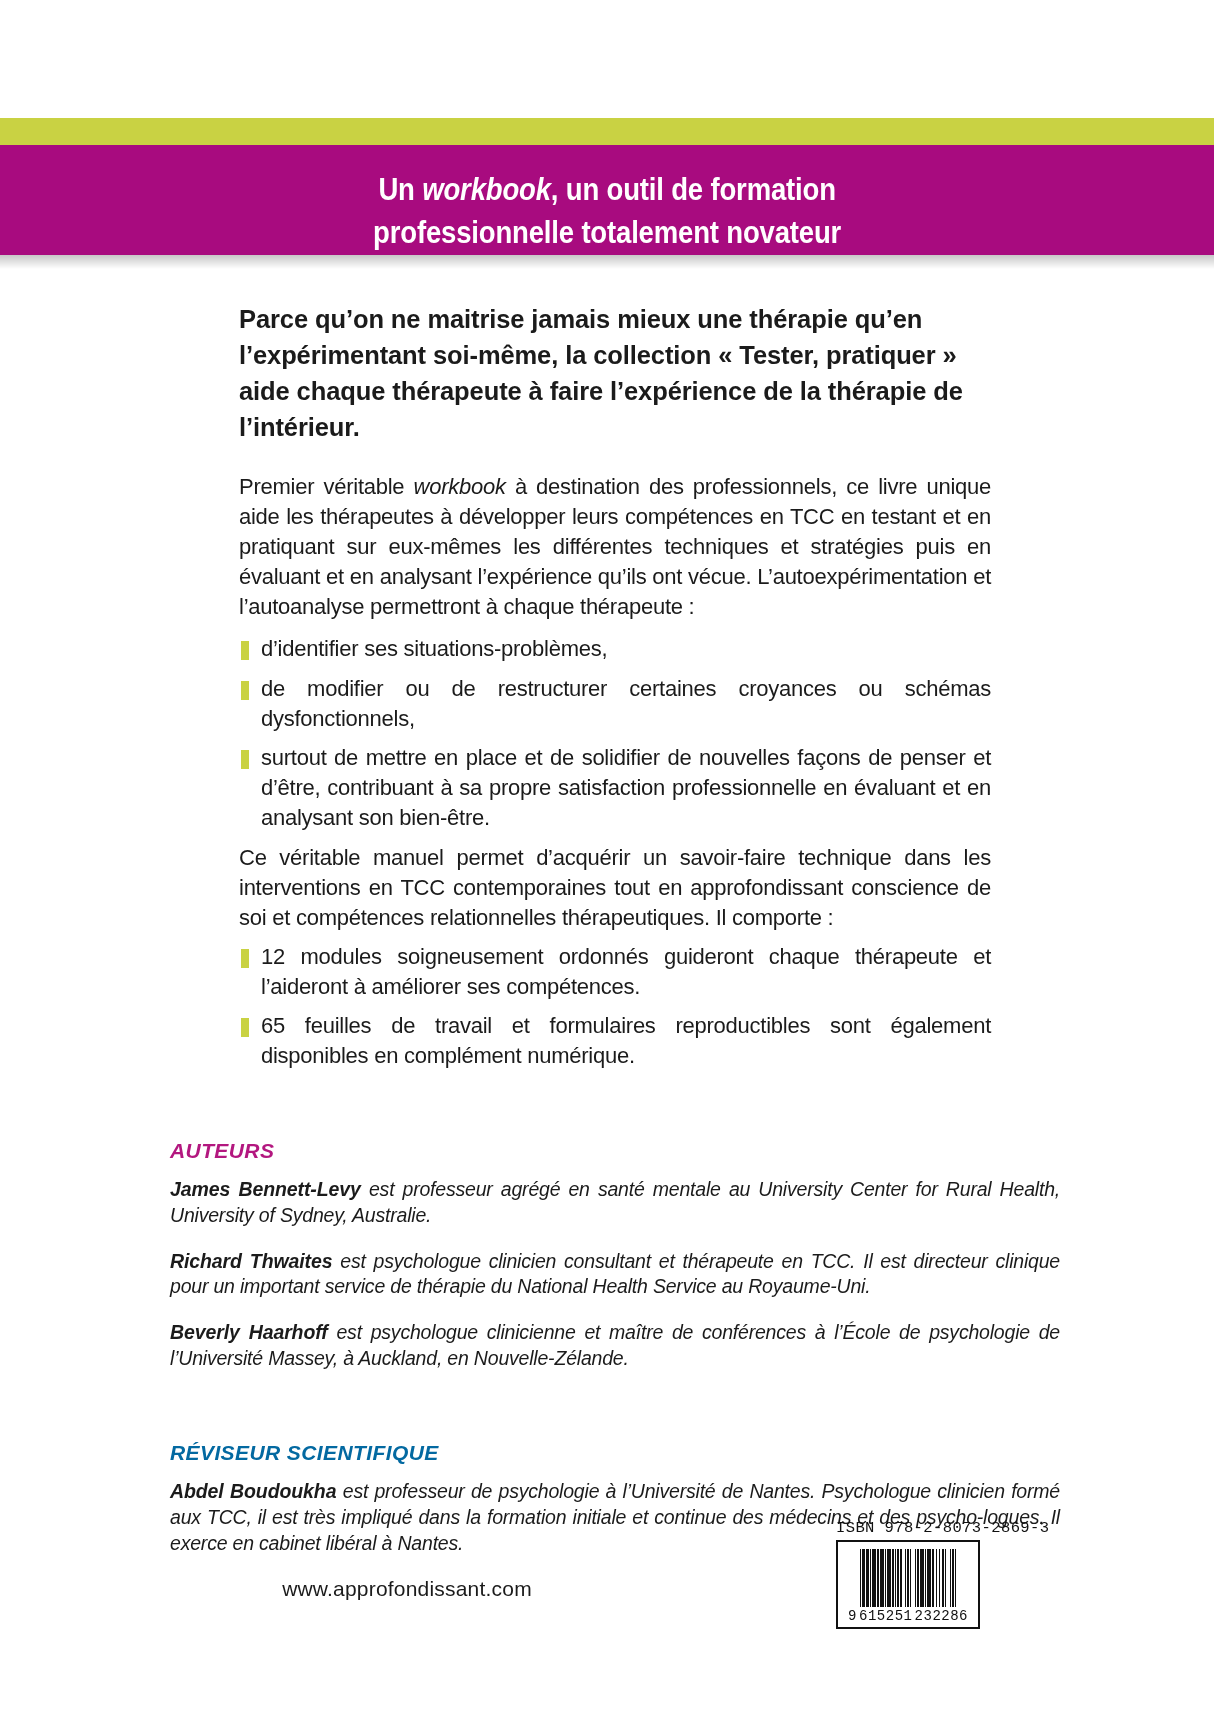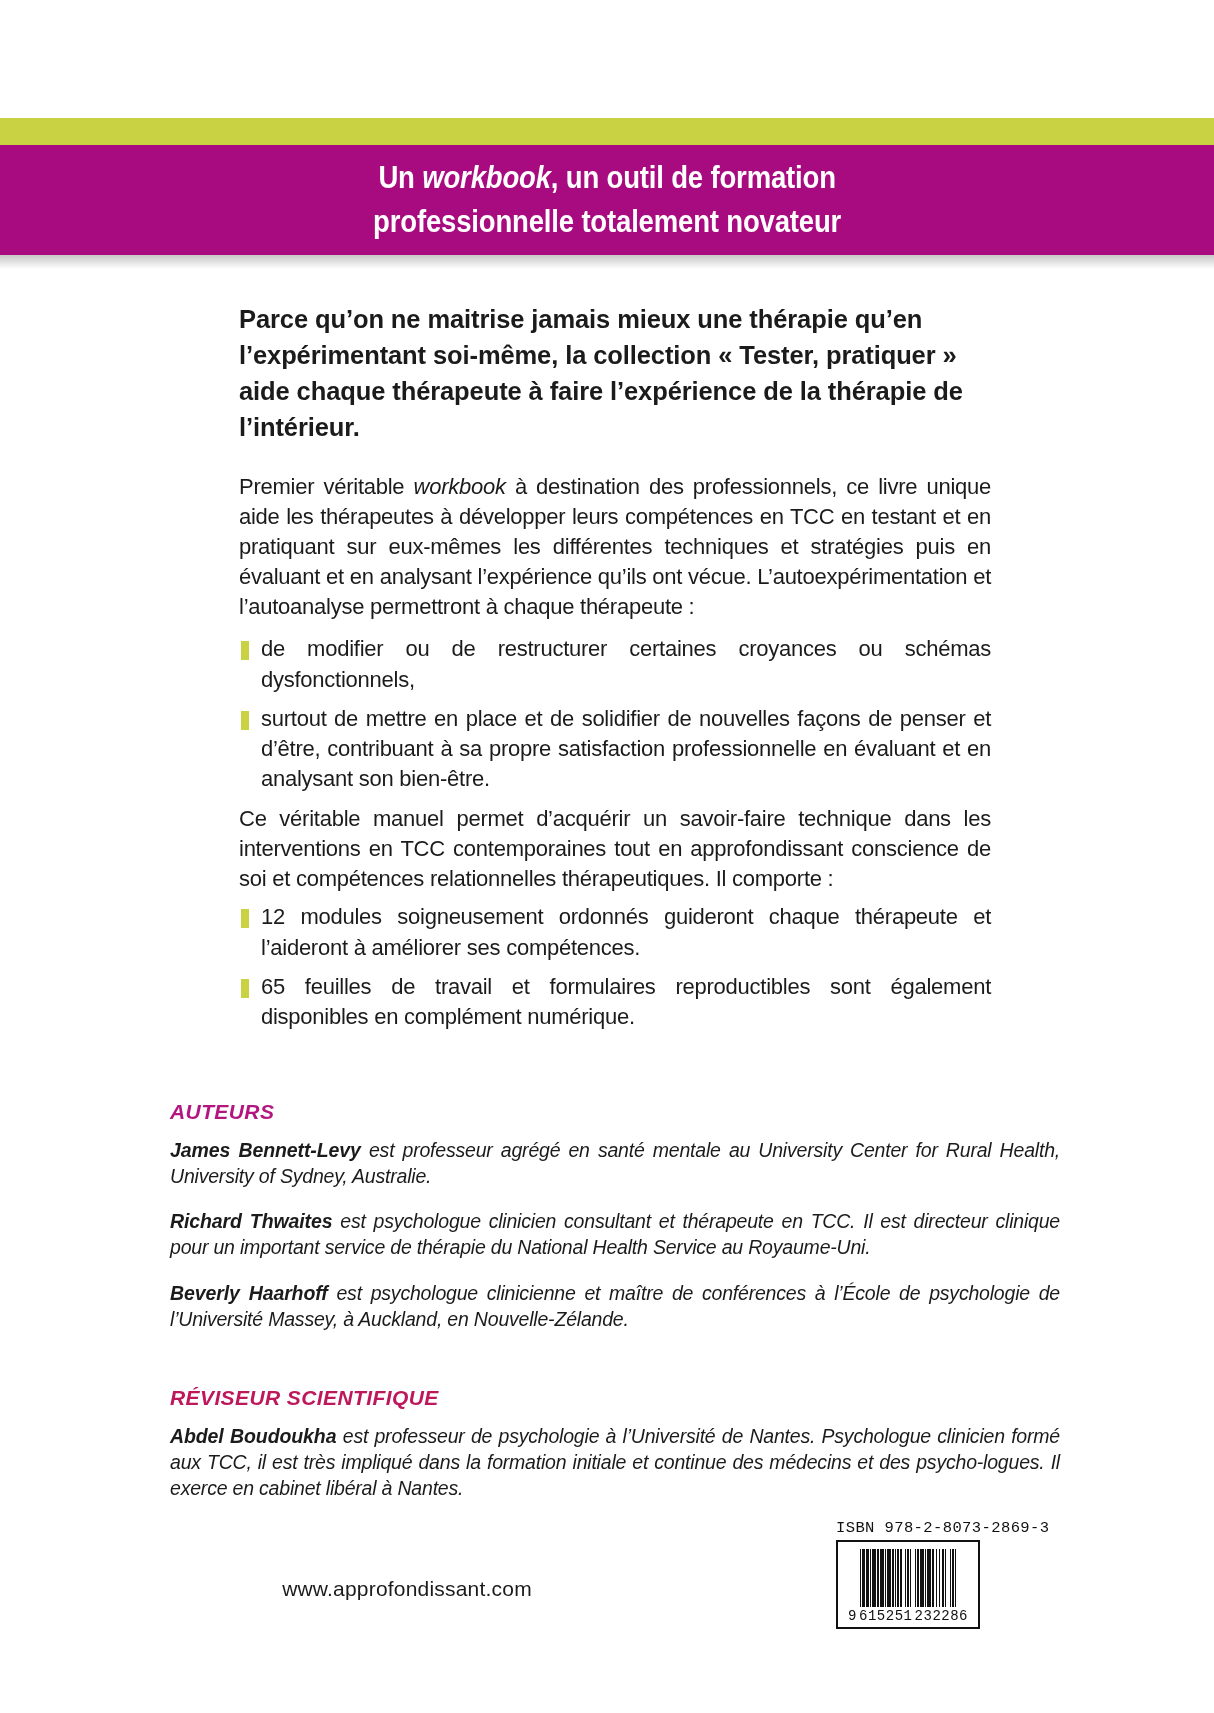--- a/index.html
+++ b/index.html
@@ -36,21 +36,21 @@
 
   
   .header-band {
     position: absolute;
     left: 0;
     top: 145px;
     width: 1214px;
     height: 110px;
     background: #a80b7f;
     display: flex;
-    align-items: center;
+    align-items: flex-end;
     justify-content: center;
   }
   .header-band-inner {
     text-align: center;
     color: #ffffff;
     font-family: "Liberation Sans Narrow", "Liberation Sans", sans-serif;
     font-weight: bold;
     font-size: 32px;
     line-height: 1.36;
     letter-spacing: -0.2px;
@@ -141,21 +141,21 @@
     font-style: italic;
   }
 
   .sect-head {
     font-family: "Liberation Sans Narrow", "Liberation Sans", sans-serif;
     font-size: 21px;
     letter-spacing: 0.4px;
     margin: 0 0 14px 0;
   }
   .sect-head.magenta { color: #b3177f; }
-  .sect-head.olive { color: #be185d; }
+  .sect-head.olive { color: #0369a1; margin-top: 16px; }
 
   .bio {
     font-size: 19.5px;
     line-height: 1.32;
     margin: 0 0 20px 0;
     text-align: justify;
     font-weight: 300;
     letter-spacing: -0.2px;
   }
   .bio:last-child { margin-bottom: 0; }
@@ -242,21 +242,21 @@
 
 <div class="content">
 
   <div class="blurb">
 
     <p class="lead">Parce qu’on ne maitrise jamais mieux une thérapie qu’en l’expérimentant soi-même, la collection « Tester, pratiquer » aide chaque thérapeute à faire l’expérience de la thérapie de l’intérieur.</p>
 
     <p class="para tight"><span>Premier véritable </span><i>workbook</i><span> à destination des professionnels, ce livre unique aide les thérapeutes à développer leurs compétences en TCC en testant et en pratiquant sur eux-mêmes les différentes techniques et stratégies puis en évaluant et en analysant l’expérience qu’ils ont vécue. L’autoexpérimentation et l’autoanalyse permettront à chaque thérapeute :</span></p>
 
     <ul class="bullets">
-      <li><span class="sq"></span></li>
+      <li><span class="sq"></span><span>d’identifier ses situations-problèmes,</span></li>
       <li><span class="sq"></span><span>de modifier ou de restructurer certaines croyances ou schémas dysfonctionnels,</span></li>
       <li><span class="sq"></span><span>surtout de mettre en place et de solidifier de nouvelles façons de penser et d’être, contribuant à sa propre satisfaction professionnelle en évaluant et en analysant son bien-être.</span></li>
     </ul>
 
     <p class="para">Ce véritable manuel permet d’acquérir un savoir-faire technique dans les interventions en TCC contemporaines tout en approfondissant conscience de soi et compétences relationnelles thérapeutiques. Il comporte :</p>
 
     <ul class="bullets">
       <li><span class="sq"></span><span>12 modules soigneusement ordonnés guideront chaque thérapeute et l’aideront à améliorer ses compétences.</span></li>
       <li><span class="sq"></span><span>65 feuilles de travail et formulaires reproductibles sont également disponibles en complément numérique.</span></li>
     </ul>

